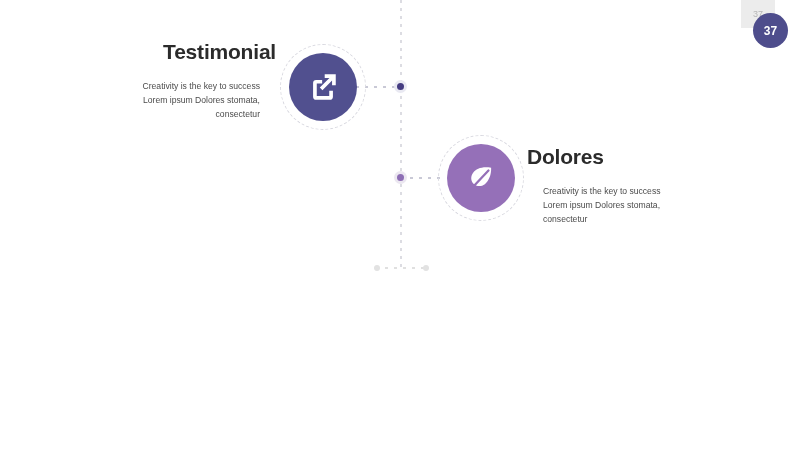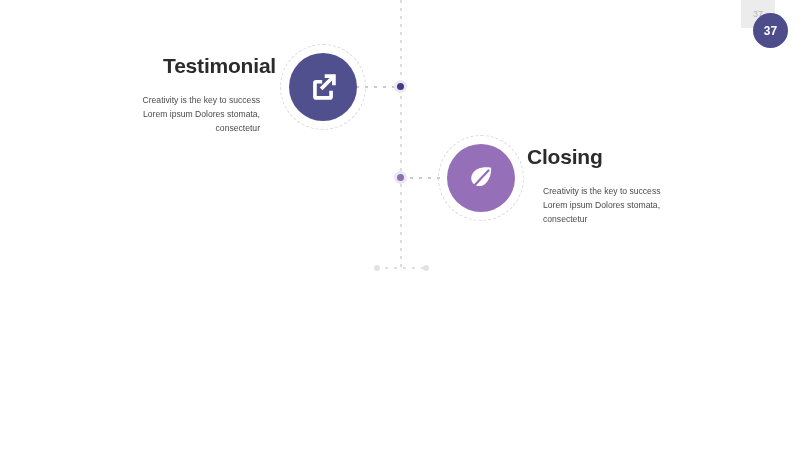--- a/index.html
+++ b/index.html
@@ -148,21 +148,21 @@
     background: #9570b8;
   }
 
   .icon-glyph { display: block; }
 
   
   .block { position: absolute; }
 
   .block-testimonial {
     left: 108px;
-    top: 54px;
+    top: 40px;
     width: 168px;
     text-align: right;
   }
   .block-closing {
     left: 527px;
     top: 145px;
     width: 180px;
     text-align: left;
   }
 
@@ -258,21 +258,21 @@
   <div class="block block-testimonial">
     <h2 class="block-title">Testimonial</h2>
     <p class="block-body">
       <span class="line">Creativity is the key to success</span>
       <span class="line">Lorem ipsum Dolores stomata,</span>
       <span class="line">consectetur</span>
     </p>
   </div>
 
   <div class="block block-closing">
-    <h2 class="block-title">Closing</h2>
+    <h2 class="block-title">Dolores</h2>
     <p class="block-body">
       <span class="line">Creativity is the key to success</span>
       <span class="line">Lorem ipsum Dolores stomata,</span>
       <span class="line">consectetur</span>
     </p>
   </div>
 
   <div class="badge-plate">37</div>
   <div class="badge-circle">37</div>
 

